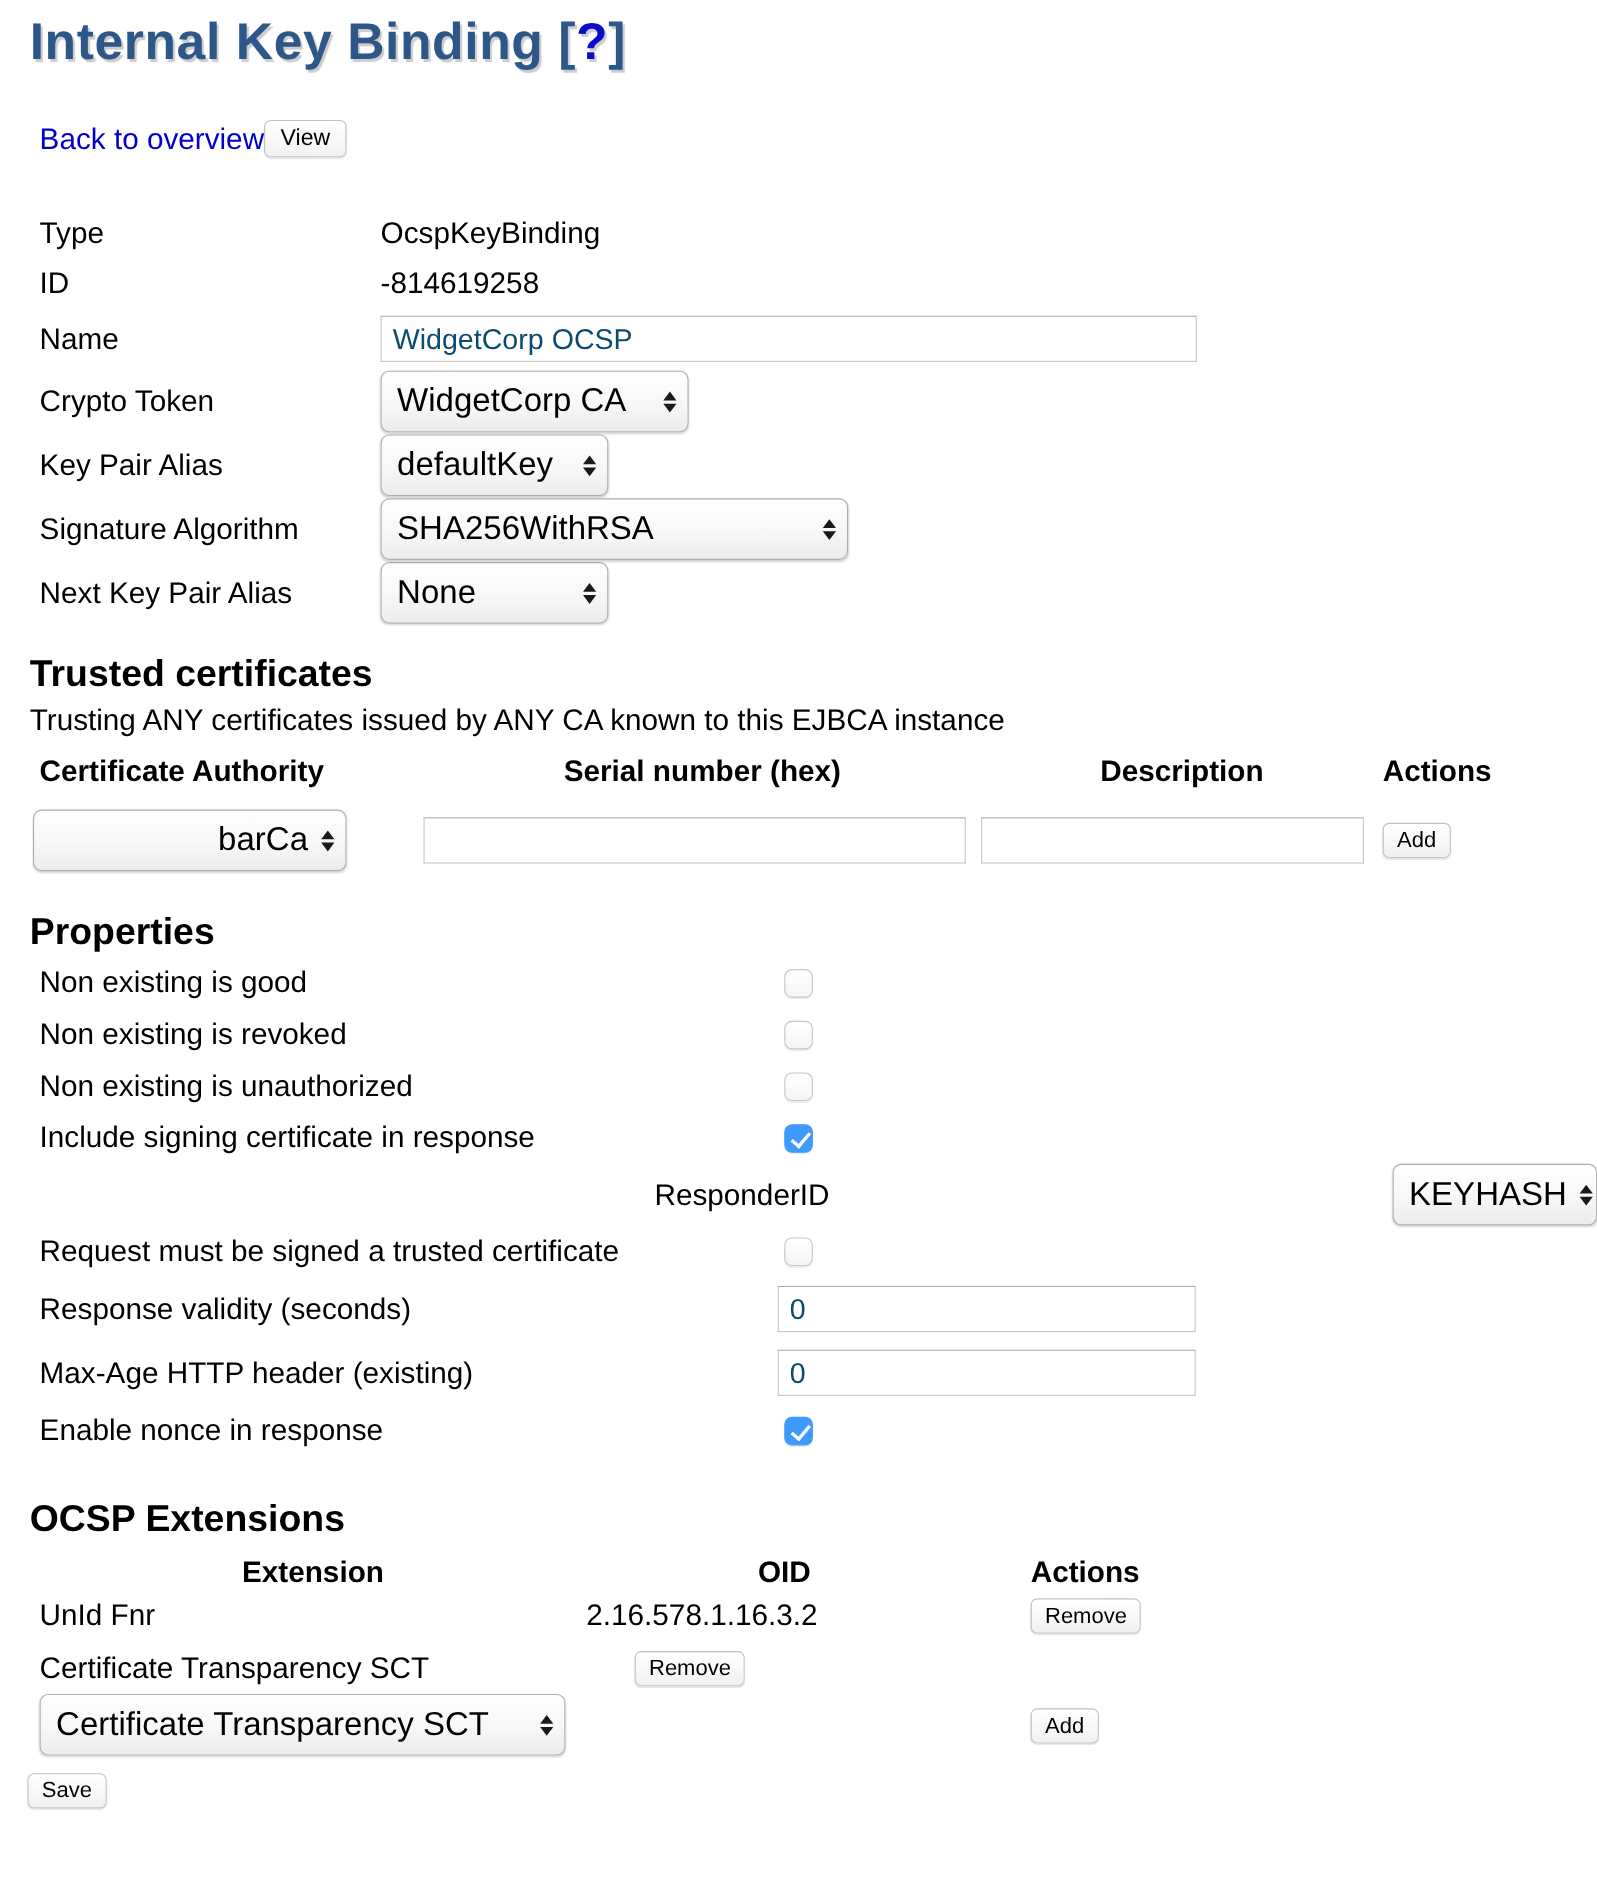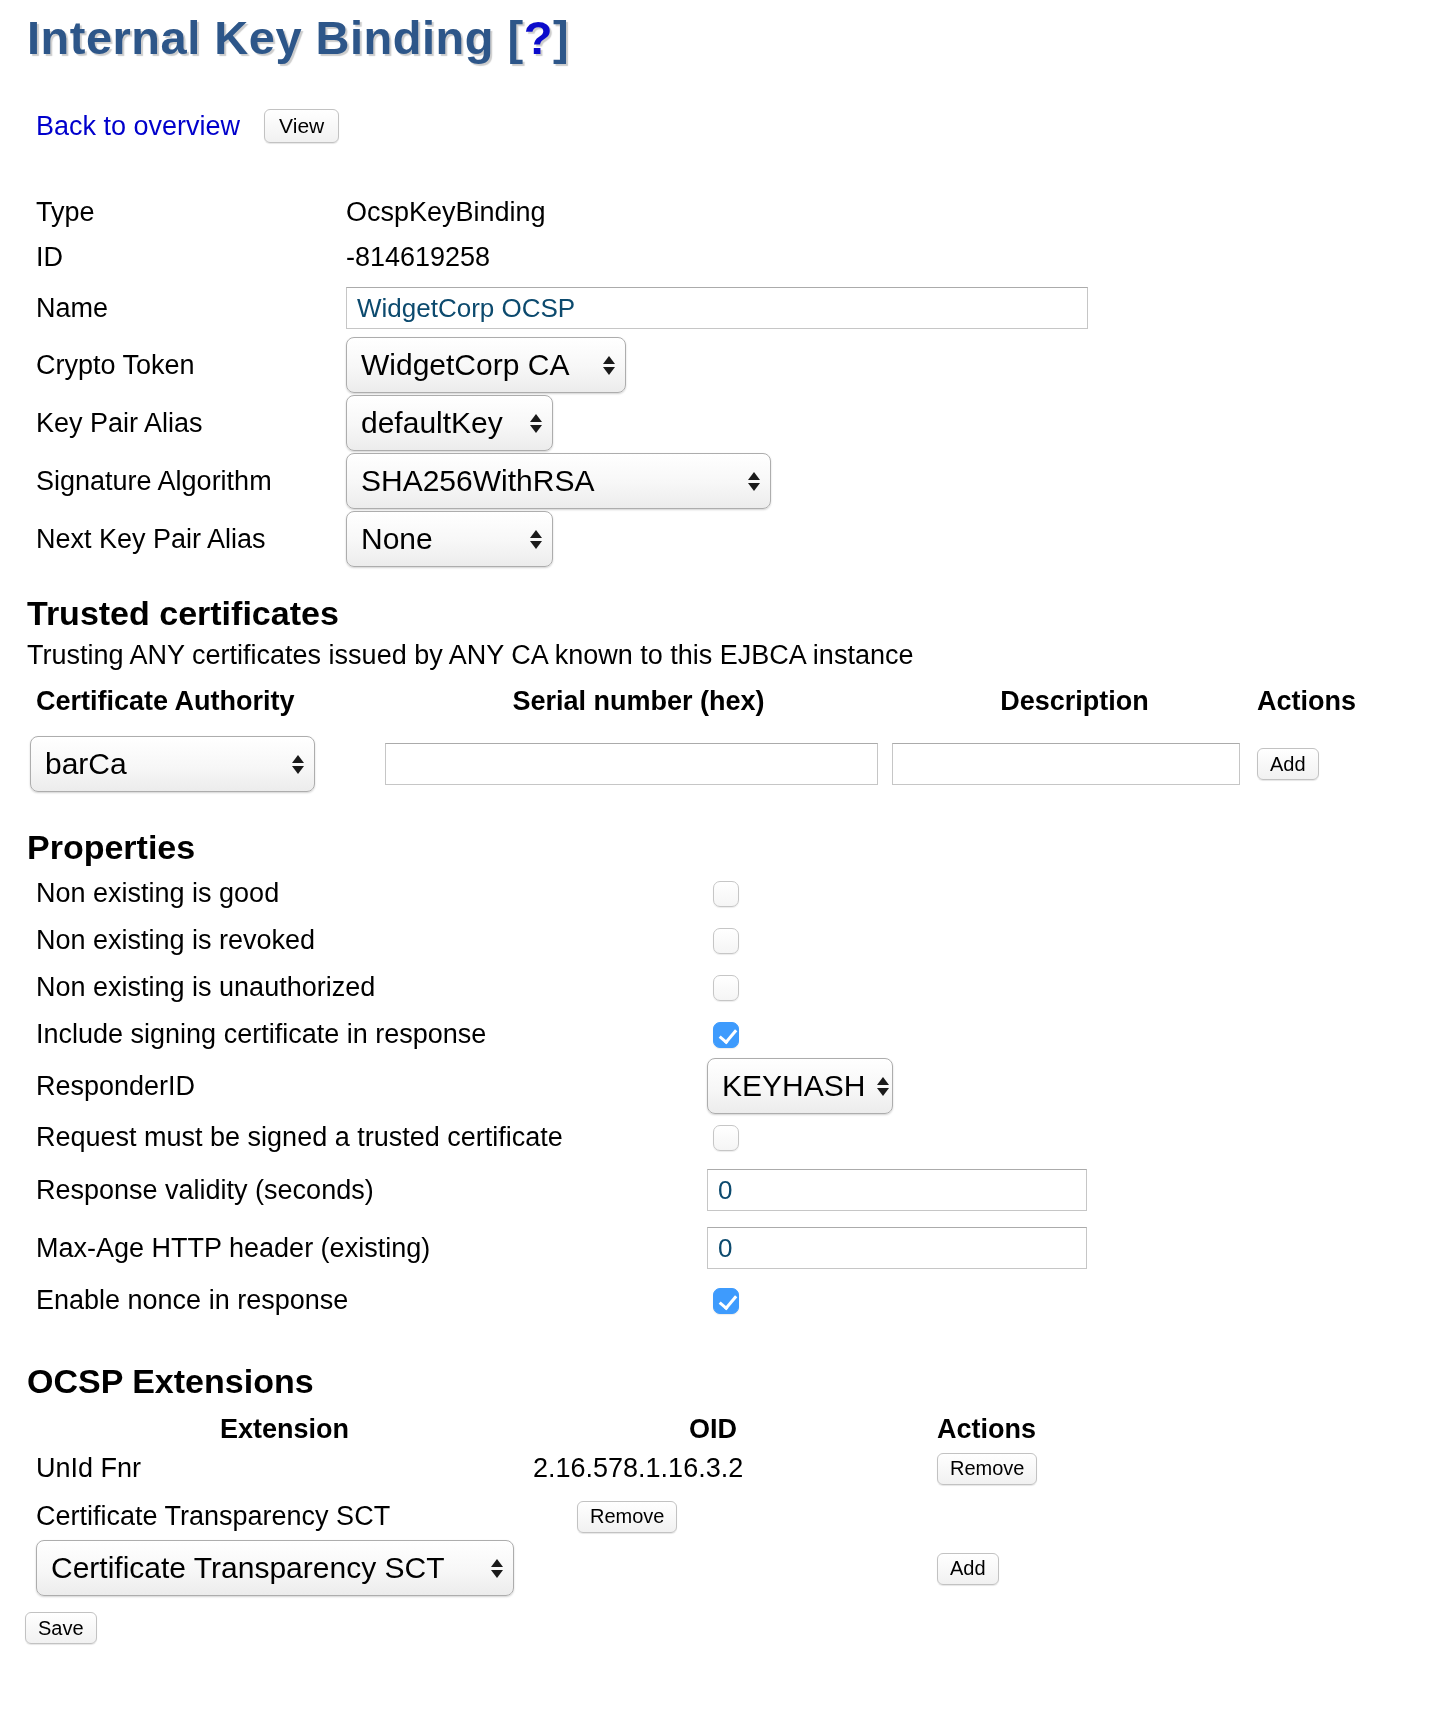--- a/index.html
+++ b/index.html
@@ -16,21 +16,21 @@
   h1.page-title {
     margin: 10px 0 0 27px;
     font-size: 47px; line-height: 56px; font-weight: bold;
     color: #2d5689;
     text-shadow: 2px 2px 1px rgba(110,110,110,0.35);
     letter-spacing: 0.5px;
   }
   h1 .help-q { color: #0b0bcb; }
 
   
-  .nav-row { margin: 42px 0 0 36px; display: flex; align-items: center; gap: 24px; height: 36px; }
+  .nav-row { margin: 42px 0 0 36px; display: flex; align-items: center; height: 36px; }
   a.back-link { color: #0000cc; text-decoration: none; font-size: 27px; cursor: pointer; }
 
   
   .btn {
     display: inline-flex; align-items: center; justify-content: center;
     font-family: "Liberation Sans", sans-serif;
     font-size: 21px; color: #000;
     background: linear-gradient(#ffffff, #f1f1f1);
     border: 1px solid #c2c2c2; border-radius: 6px;
     padding: 3px 14px; height: 34px;
@@ -97,30 +97,30 @@
   .tc-desc { margin: 8px 0 0 27px; font-size: 27px; line-height: 30px; }
 
   
   .tc-table { margin-top: 16px; padding-left: 30px; }
   .tc-head, .tc-row { display: grid; grid-template-columns: 355px 507px 365px 1fr; align-items: center; }
   .tc-head { line-height: 30px; }
   .tc-head .th { font-size: 27px; font-weight: bold; }
   .tc-head .th.c { text-align: center; }
   .tc-head .th.first { padding-left: 6px; }
   .tc-row { margin-top: 20px; min-height: 46px; }
-  .tc-ca-select { width: 285px; }
+  .tc-ca-select { width: 285px; justify-content: flex-end; }
   .tc-serial-input { width: 493px; height: 44px; }
   .tc-desc-input { width: 348px; height: 44px; }
 
   
   .props-table { margin-top: 4px; padding-left: 36px; }
   .prop-row { display: flex; align-items: center; }
   .prop-row .lbl { width: 671px; font-size: 27px; flex: none; padding-right: 10px; }
   .prop-row.cb { min-height: 47px; }
-  .prop-row.sel { min-height: 56px; }
+  .prop-row.sel { min-height: 56px; justify-content: flex-end; }
   .prop-row.txt { min-height: 58px; }
   .prop-row .checkbox { margin-left: 6px; }
   .responder-select { width: 186px; }
   .num-input { width: 380px; }
 
   
   .ocsp-table { margin-top: 14px; padding-left: 36px; }
   .ocsp-head, .ocsp-row { display: grid; grid-template-columns: 497px 360px 1fr; align-items: center; }
   .ocsp-head { line-height: 30px; }
   .ocsp-head .th { font-size: 27px; font-weight: bold; text-align: center; }

